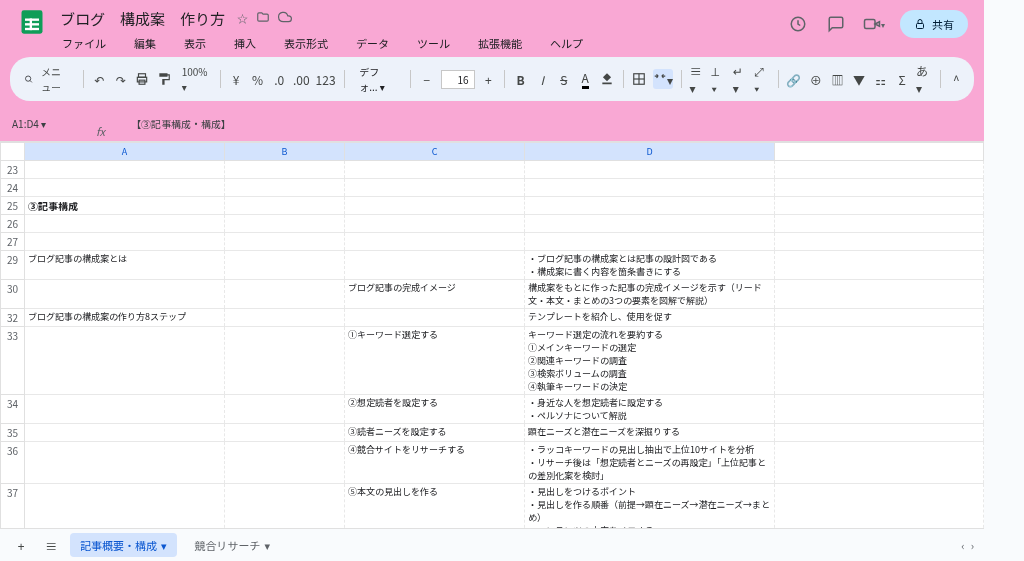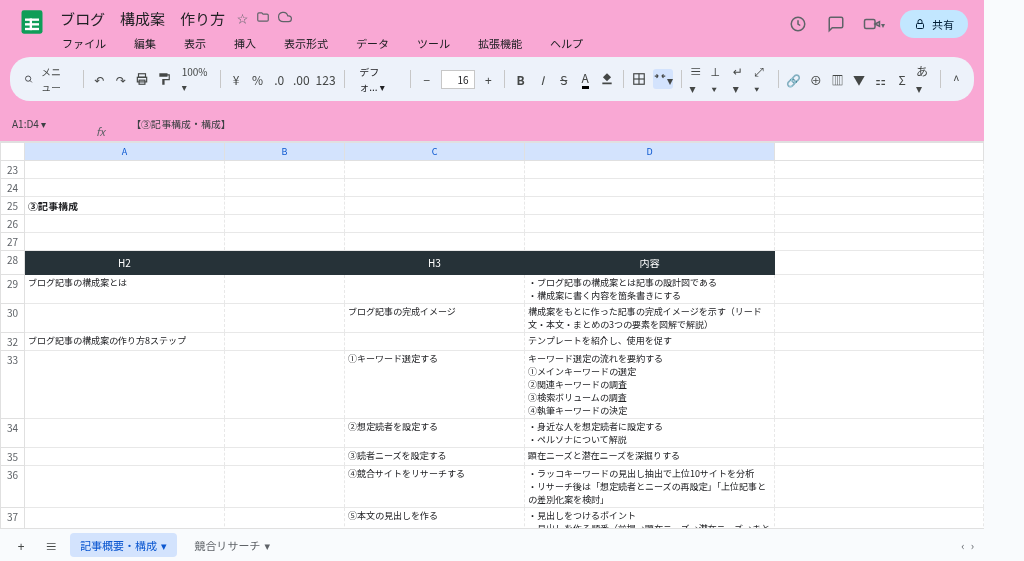--- a/index.html
+++ b/index.html
@@ -250,28 +250,20 @@
           </tr>
           <tr>
             <td class="row-hdr">27</td>
             <td class="col-A "></td>
             <td class="col-B "></td>
             <td class="col-C "></td>
             <td class="col-D "></td>
             <td></td>
           </tr>
           <tr>
-            <td class="row-hdr">28</td>
-            <td class="col-A dark">H2</td>
-            <td class="col-B dark"></td>
-            <td class="col-C dark">H3</td>
-            <td class="col-D dark">内容</td>
-            <td></td>
-          </tr>
-          <tr>
             <td class="row-hdr">29</td>
             <td class="col-A ">ブログ記事の構成案とは</td>
             <td class="col-B "></td>
             <td class="col-C "></td>
             <td class="col-D ">・ブログ記事の構成案とは記事の設計図である<br>・構成案に書く内容を箇条書きにする</td>
             <td></td>
           </tr>
           <tr>
             <td class="row-hdr">30</td>
             <td class="col-A "></td>

